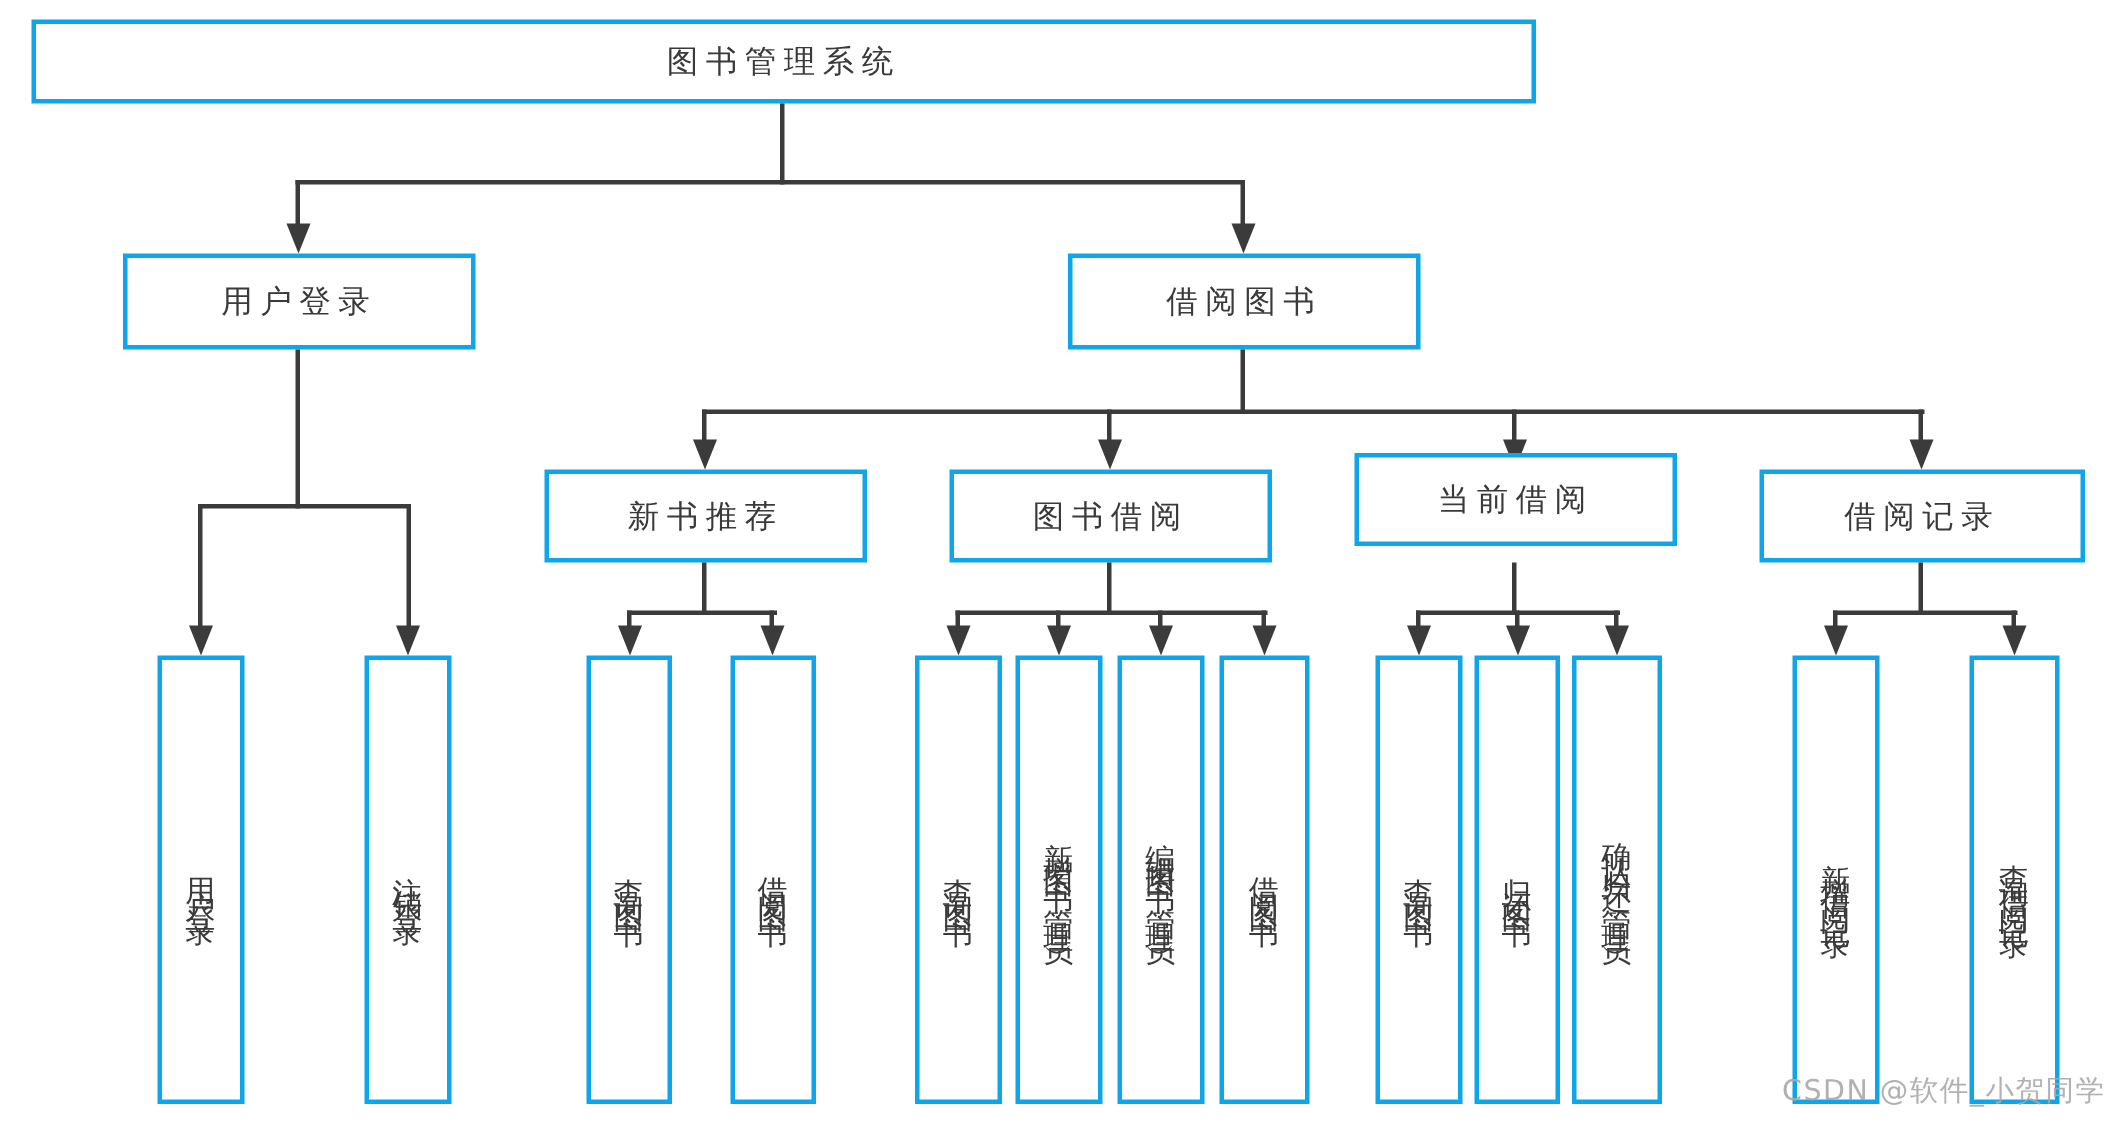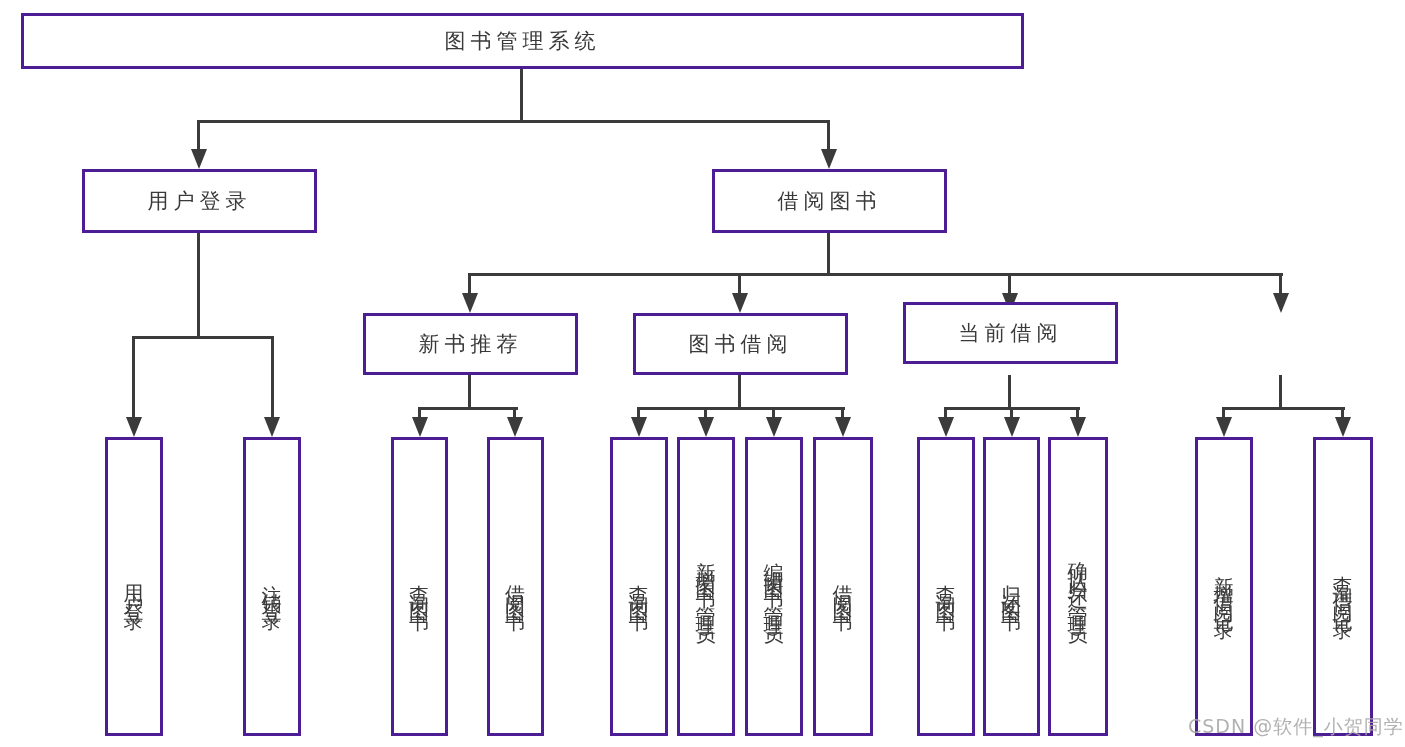--- a/index.html
+++ b/index.html
@@ -2,21 +2,21 @@
 <html><head>
 <meta charset="utf-8">
 <style>
   html, body { margin:0; padding:0; background:#ffffff; }
   .stage {
     position:relative; width:1405px; height:747px; background:#ffffff;
     font-family:"DejaVu Sans","Liberation Sans",sans-serif; overflow:hidden;
   }
   .box {
     position:absolute; box-sizing:border-box;
-    border:3px solid #4c1d95; background:#ffffff; color:#3a3a3a;
+    border:3px solid #0ea5e9; background:#ffffff; color:#3a3a3a;
     display:flex; align-items:center; justify-content:center;
   }
   .hbox { font-size:21px; letter-spacing:5px; white-space:nowrap; }
   .vbox {
     writing-mode:vertical-rl; text-orientation:mixed;
     font-size:20px; letter-spacing:9px; line-height:1;
   }
   .line { position:absolute; background:#3b3b3b; }
   .arrow {
     position:absolute; width:0; height:0;
@@ -62,20 +62,21 @@
   <div class="line" style="left:1008px;top:273px;width:3px;height:22px"></div>
   <div class="line" style="left:1279px;top:273px;width:3px;height:22px"></div>
   <div class="arrow" style="left:470px;top:293px"></div>
   <div class="arrow" style="left:740px;top:293px"></div>
   <div class="arrow" style="left:1010px;top:293px"></div>
   <div class="arrow" style="left:1281px;top:293px"></div>
 
   <div class="box hbox" style="left:633px;top:313px;width:215px;height:62px">图书借阅</div>
   <div class="box hbox" style="left:363px;top:313px;width:215px;height:62px">新书推荐</div>
   <div class="box hbox" style="left:903px;top:302px;width:215px;height:62px">当前借阅</div>
+  <div class="box hbox" style="left:1173px;top:313px;width:217px;height:62px">借阅记录</div>
 
   <div class="line" style="left:468px;top:375px;width:3px;height:34px"></div>
   <div class="line" style="left:418px;top:407px;width:100px;height:3px"></div>
   <div class="line" style="left:418px;top:407px;width:3px;height:12px"></div>
   <div class="line" style="left:513px;top:407px;width:3px;height:12px"></div>
   <div class="arrow" style="left:420px;top:417px"></div>
   <div class="arrow" style="left:515px;top:417px"></div>
   <div class="box vbox" style="left:391px;top:437px;width:57px;height:299px">查询图书</div>
   <div class="box vbox" style="left:487px;top:437px;width:57px;height:299px">借阅图书</div>
 

